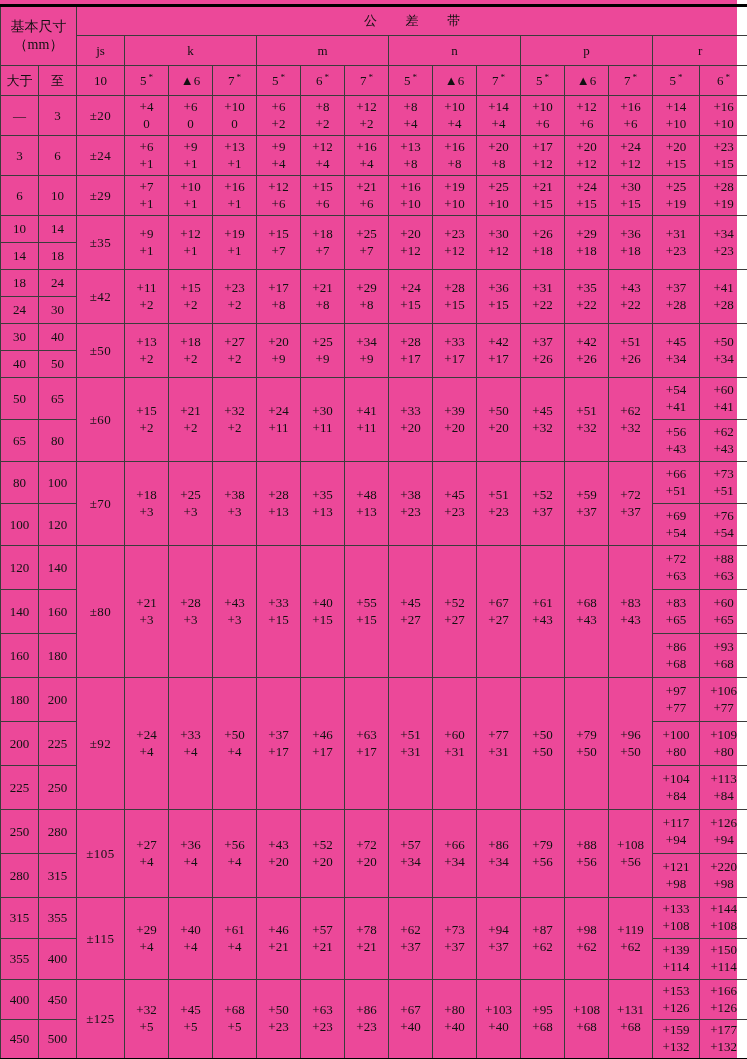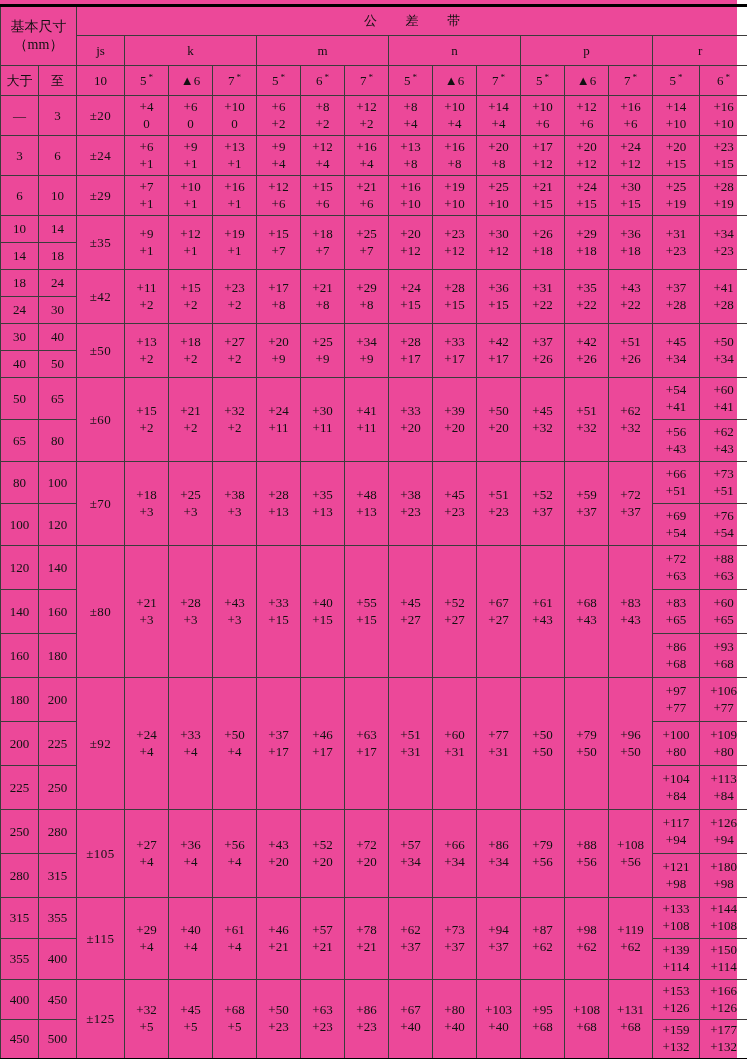--- a/index.html
+++ b/index.html
@@ -840,21 +840,21 @@
           </td>
         </tr>
         <tr style="height:44px">
           <td>280</td>
           <td>315</td>
           <td>
             <span class="ln">+121</span>
             <span class="ln">+98</span>
           </td>
           <td>
-            <span class="ln">+180</span>
+            <span class="ln">+220</span>
             <span class="ln">+98</span>
           </td>
         </tr>
         <tr style="height:41px">
           <td>315</td>
           <td>355</td>
           <td rowspan="2" class="jsval">±115</td>
           <td rowspan="2">
             <span class="ln">+29</span>
             <span class="ln">+4</span>

